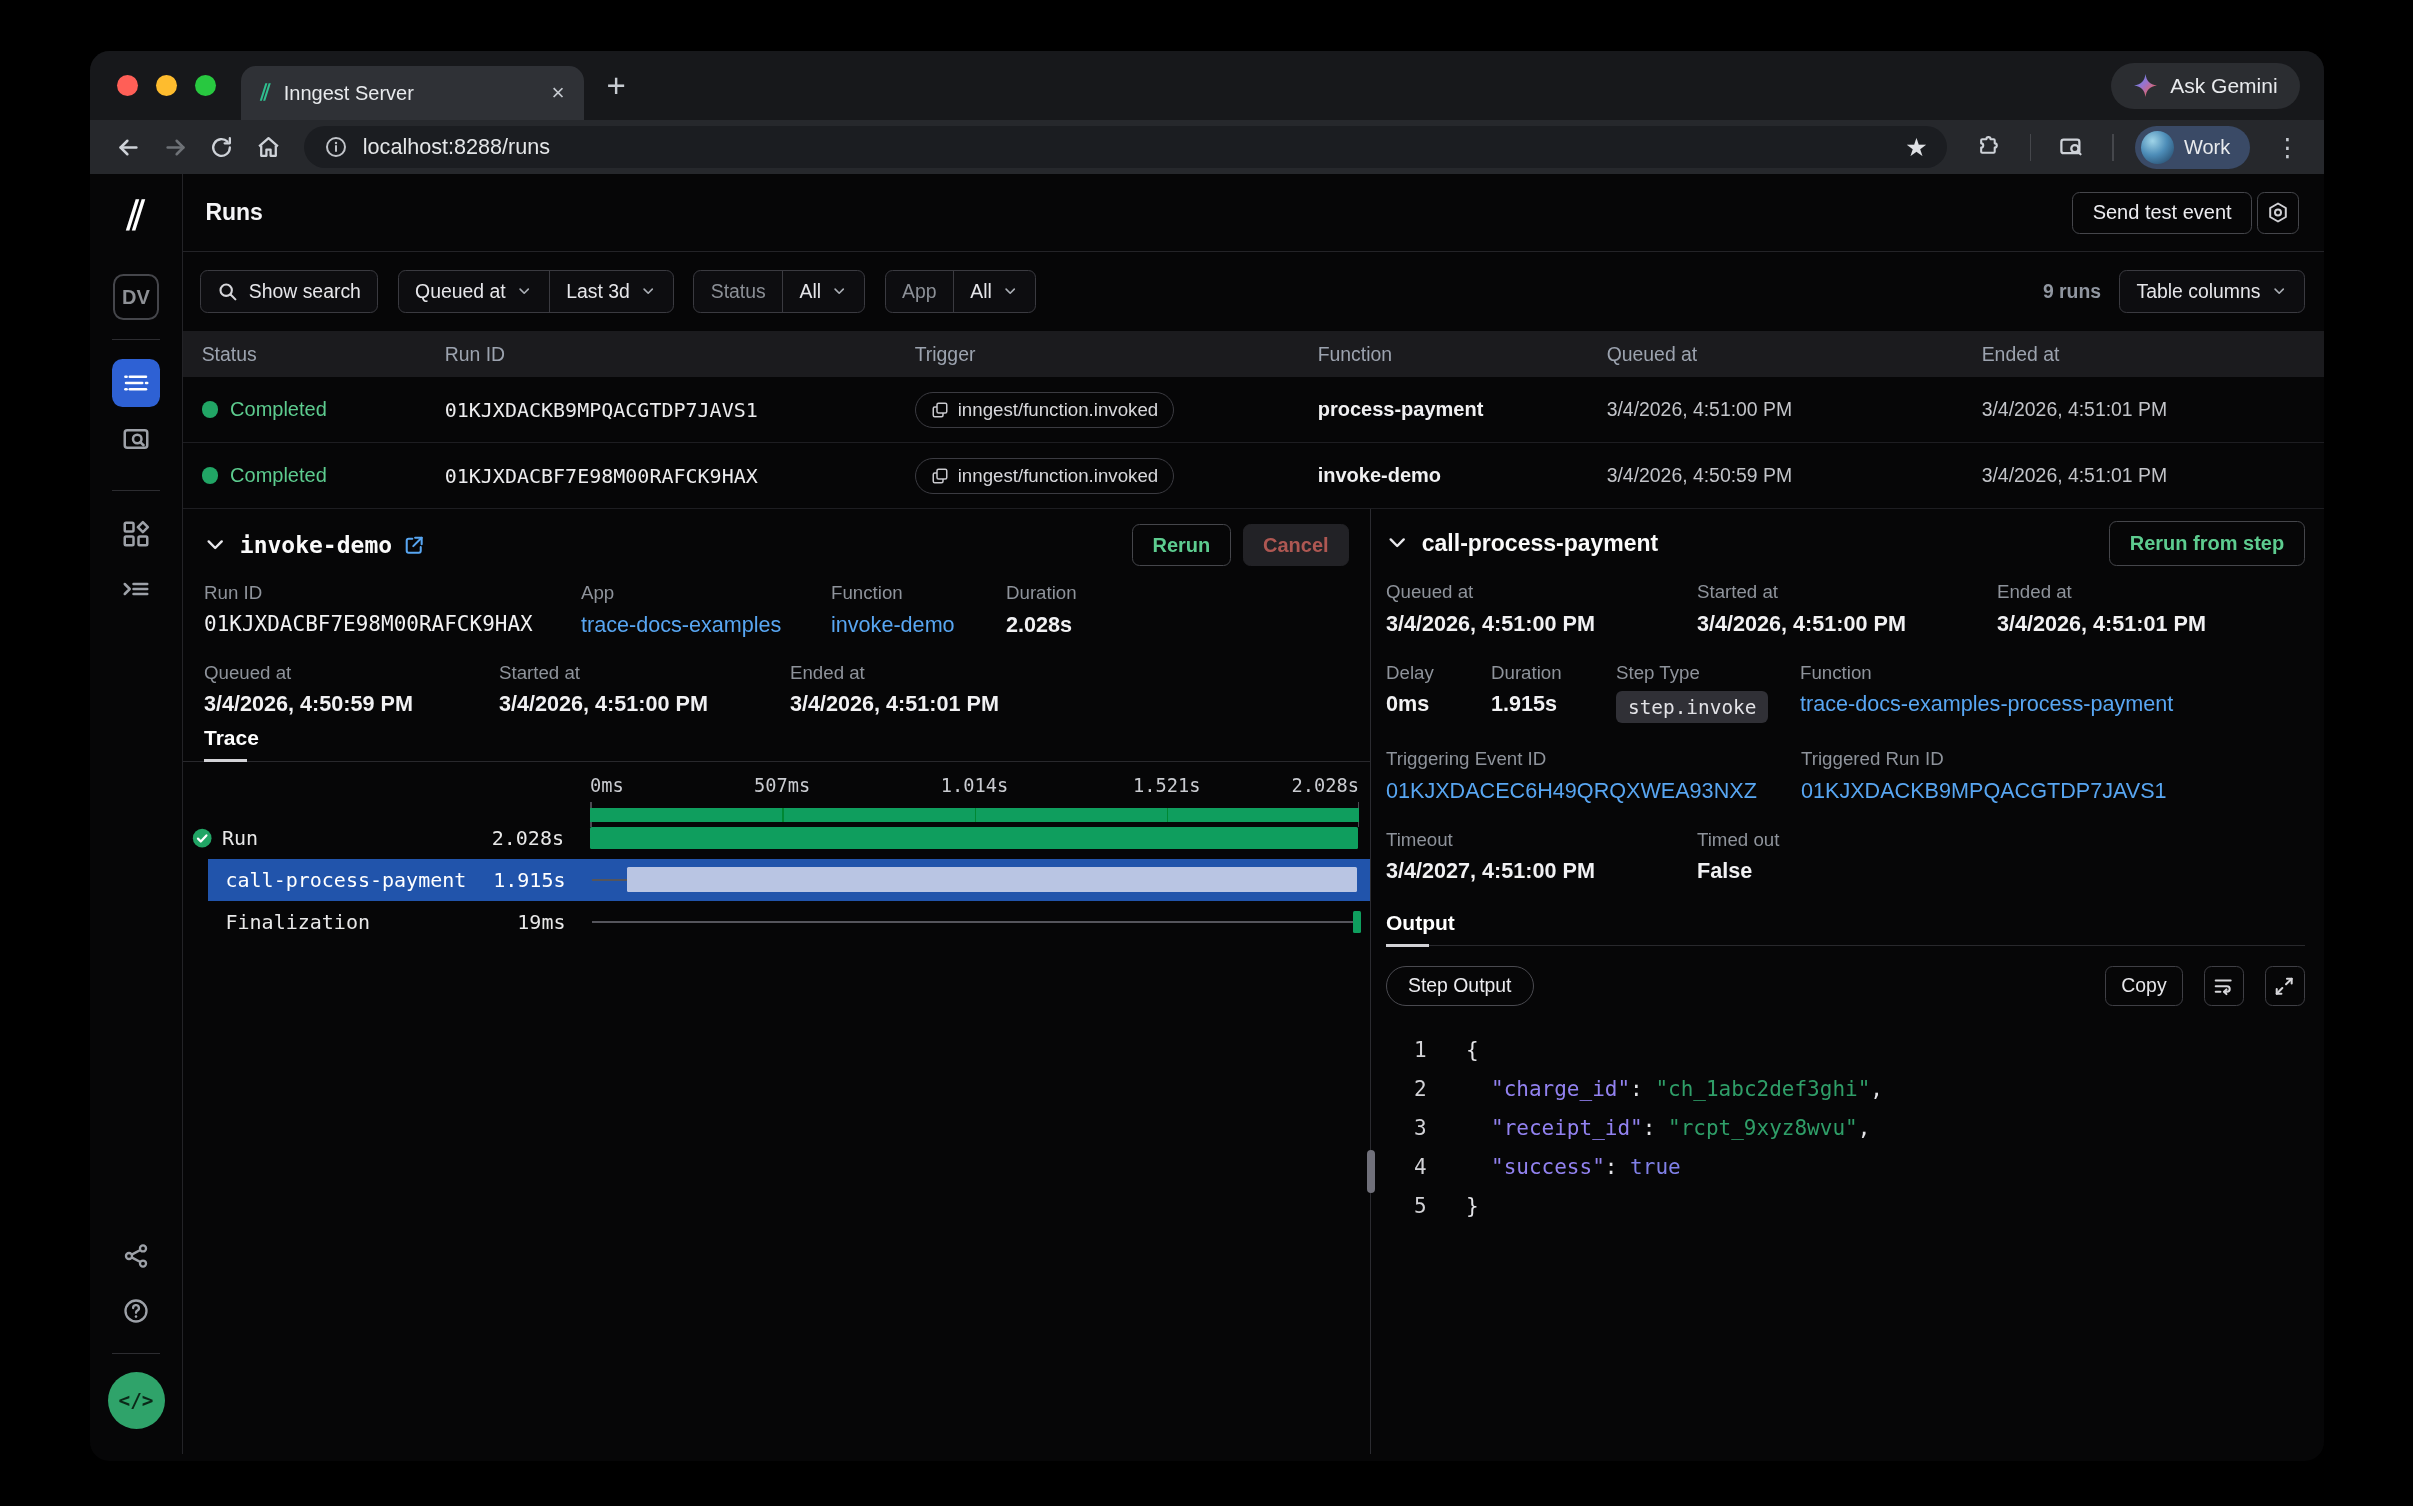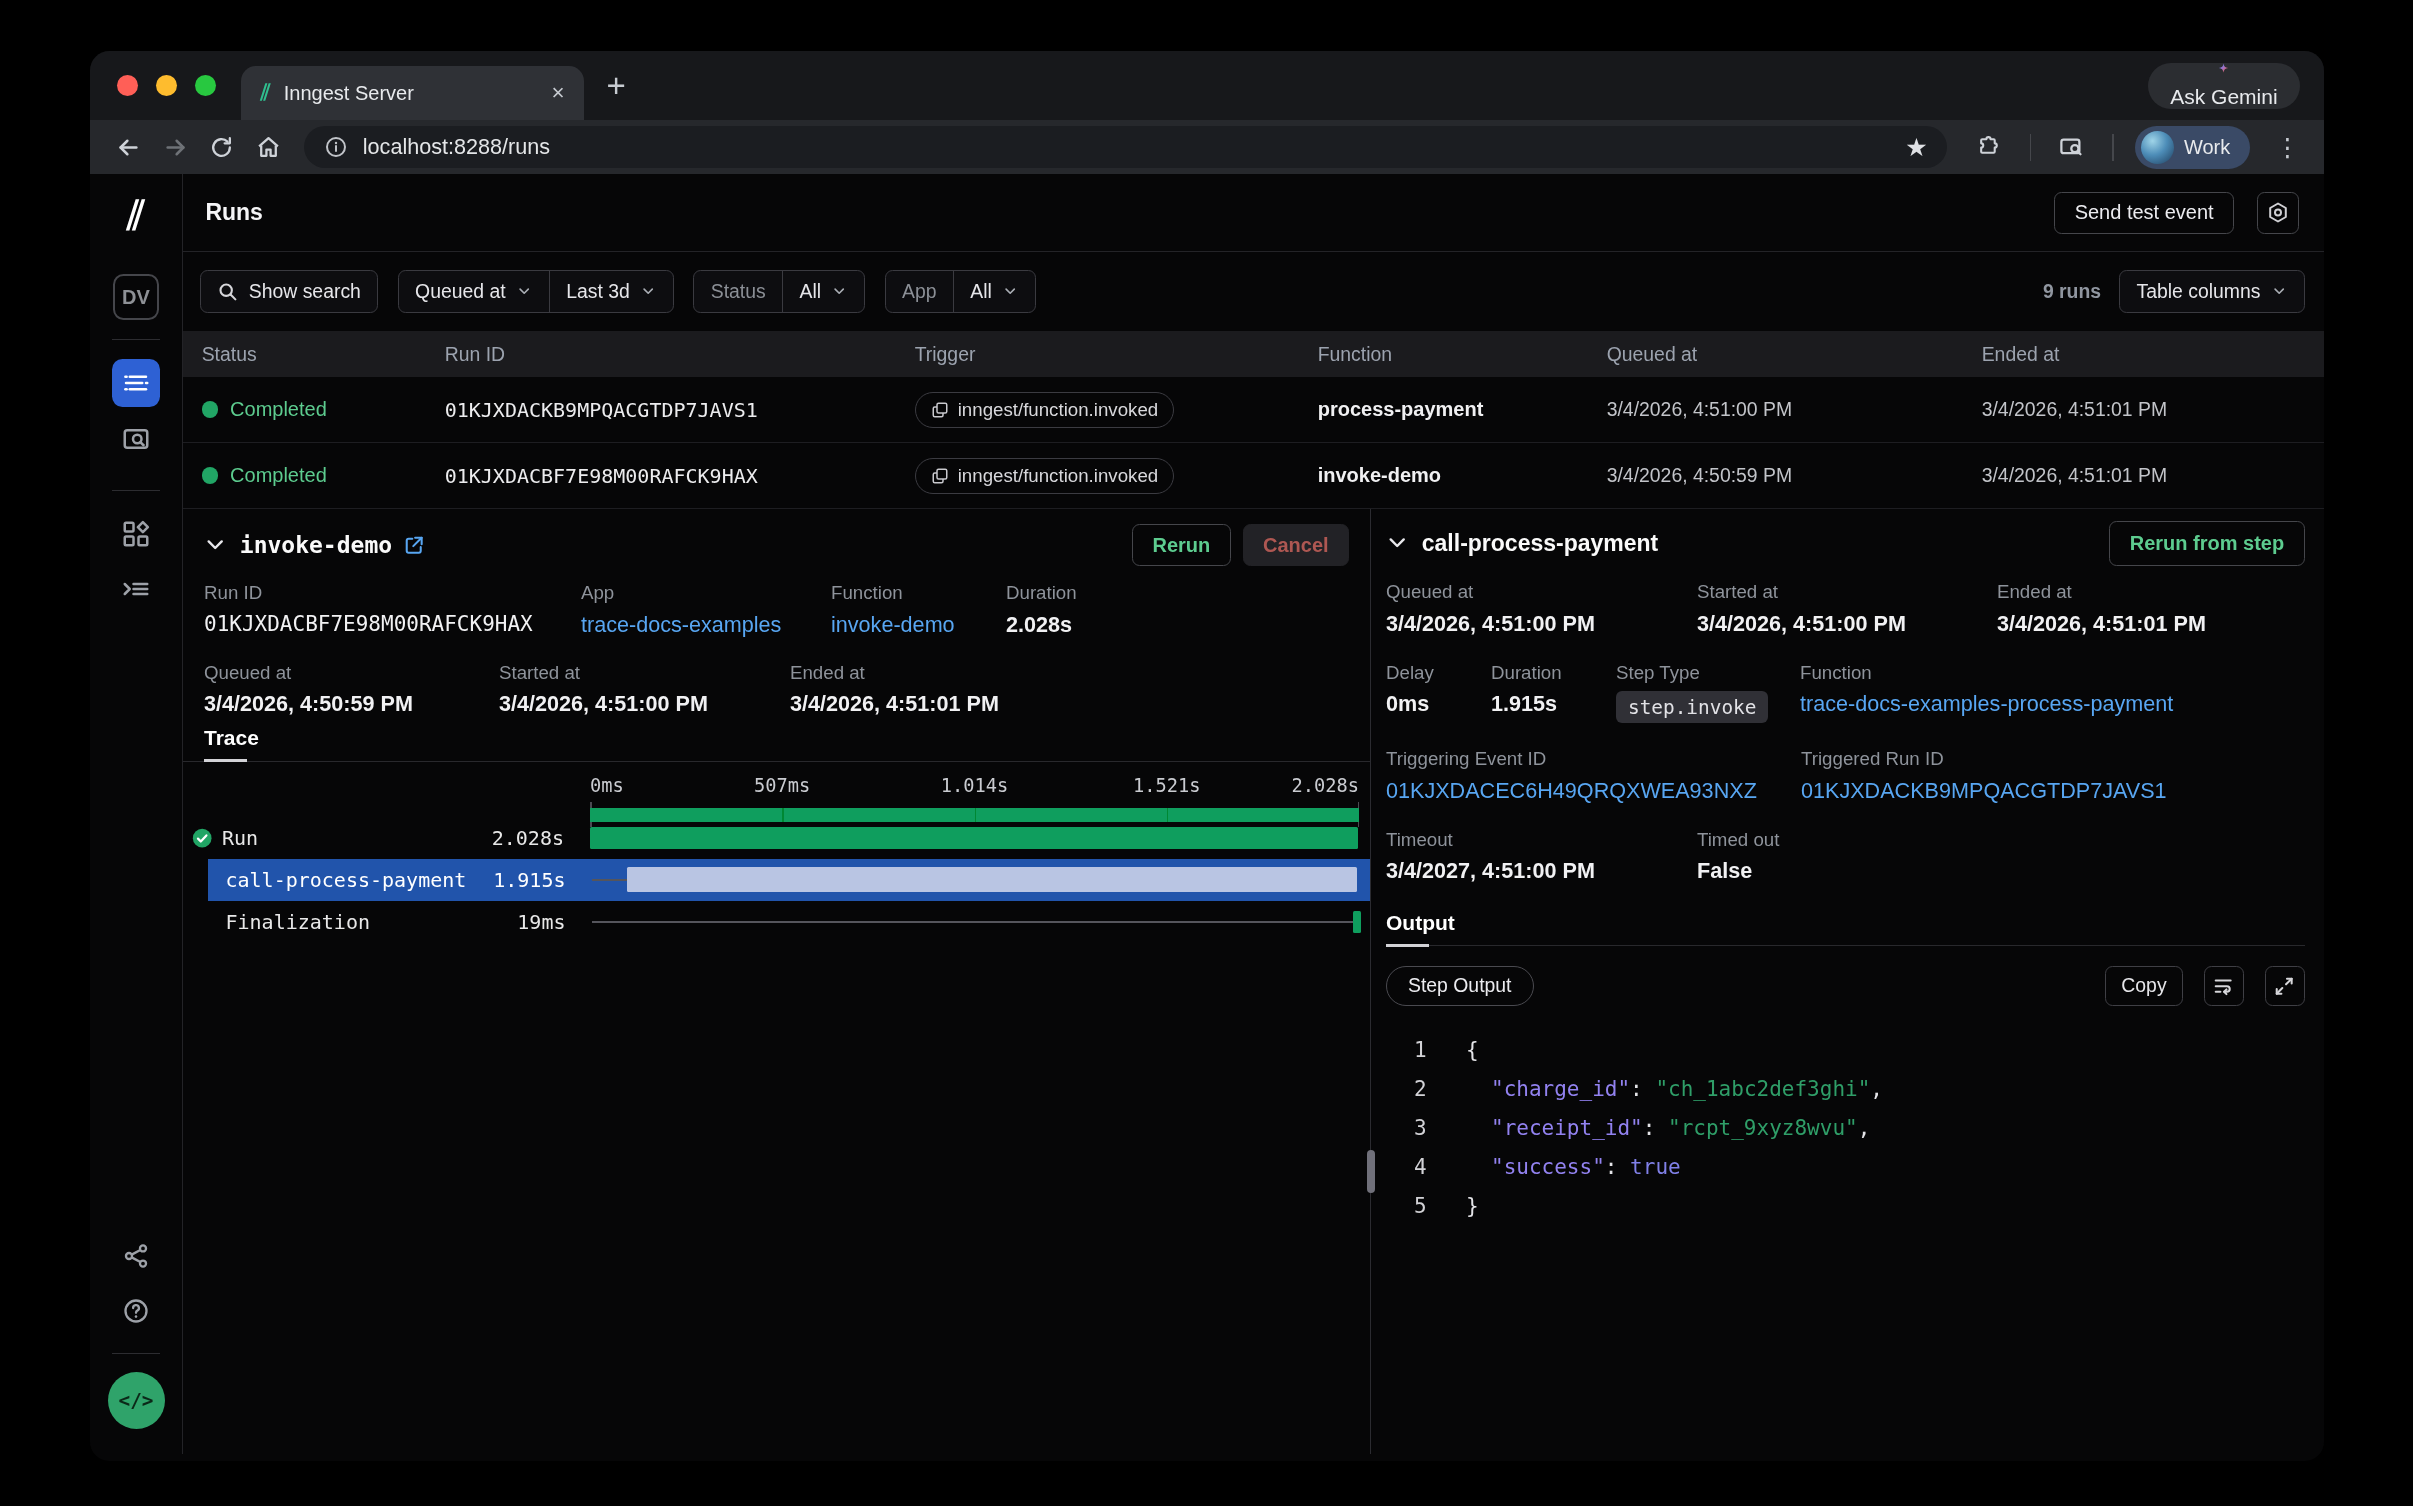--- a/index.html
+++ b/index.html
@@ -15,21 +15,21 @@
   .light { width:21px; height:21px; border-radius:50%; }
   .light.r { background:#ff5f57; } .light.y { background:#febc2e; } .light.g { background:#28c840; }
   .tab { width:343px; height:54px; margin-top:15px; background:#2f3136; border-radius:15px 15px 0 0;
          display:flex; align-items:center; padding:0 19.4px; gap:13.4px; }
   .tab-favicon { font-size:22.4px; color:#2fbf8f; font-weight:bold; line-height:1; }
   .tab-title { font-size:20px; color:#e8eaed; flex:1; }
   .tab-close { font-size:22.4px; color:#c7cbd1; cursor:default; }
   .new-tab { font-size:33px; color:#c7cbd1; margin-left:22.4px; font-weight:200; }
   .chrome-spacer { flex:1; }
   .gemini-chip { display:flex; align-items:center; gap:12px; background:#2b2d31; border-radius:746px;
-                 height:46px; padding:0 22.4px; margin-right:24px;flex-direction:column; }
+                 height:46px; padding:0 22.4px; margin-right:24px; }
   .gemini-chip span { color:#e8eaed; font-size:21px; }
 
   .toolbar { height:54px; background:#26282c; display:flex; align-items:center; padding:0 19.4px; gap:7.5px; }
   .nav-ic { width:39px; height:39px; display:flex; align-items:center; justify-content:center; color:#ced2d8; }
   .nav-ic.dim { color:#6e7277; }
   .omnibox { flex:1; height:42px; background:#1b1d21; border-radius:21px; display:flex; align-items:center;
              padding:0 19.4px; margin:0 9px; gap:15px; }
   .omnibox .url { font-size:21.6px; color:#e4e6e8; flex:1; }
   .info-ic { color:#c0c3c8; }
   .star-ic { color:#dfe1e5; font-size:25px; }
@@ -52,21 +52,21 @@
   .side-btn { width:48px; height:48px; border-radius:10.4px; display:flex; align-items:center; justify-content:center;
               color:#9da1a8; margin-bottom:7.5px; }
   .side-btn.active { background:#2e61d4; color:#fff; }
   .side-flex { flex:1; }
   .dev-btn { width:57px; height:57px; border-radius:50%; background:#2fa36a; color:#0b2818; font-weight:bold;
              font-size:19.4px; display:flex; align-items:center; justify-content:center; margin:18px 0 25px; }
 
   .main { flex:1; display:flex; flex-direction:column; }
   .page-header { height:78px; display:flex; align-items:center; padding:0 25px 0 22.4px; border-bottom:0.7px solid #232327; }
   .page-title { font-size:23px; color:#f5f5f7; font-weight:600; }
-  .ph-right { margin-left:auto; display:flex; gap:23px; align-items:center; }
+  .ph-right { margin-left:auto; display:flex; gap:5px; align-items:center; }
   .btn { display:inline-flex; align-items:center; justify-content:center; gap:9px;
          border:1.5px solid #45464b; border-radius:7.5px; background:transparent;
          height:42px; padding:0 19.4px; font-size:20px; color:#ececf0; }
   .btn.icon-only { width:42px; padding:0; color:#d0d0d4; }
 
   .filter-row { height:79px; display:flex; align-items:center; padding:0 19.4px 0 17px; gap:19.4px; }
   .pill { display:inline-flex; align-items:center; height:43px; border:1.5px solid #3a3a40; border-radius:7.5px;
           background:#0d0d10; font-size:19.4px; color:#e6e6ea; }
   .pill .seg { display:flex; align-items:center; gap:10.4px; padding:0 16.4px; height:100%; }
   .pill .seg + .seg { border-left:1.5px solid #3a3a40; }

